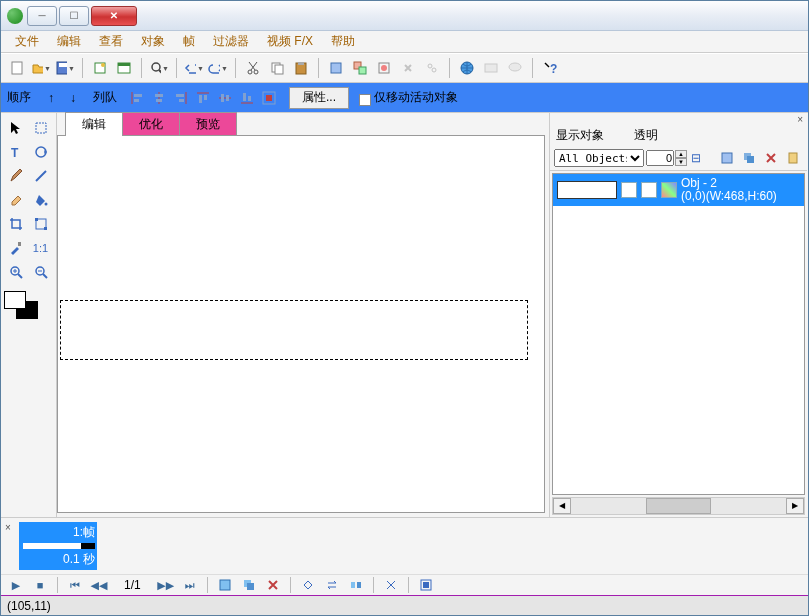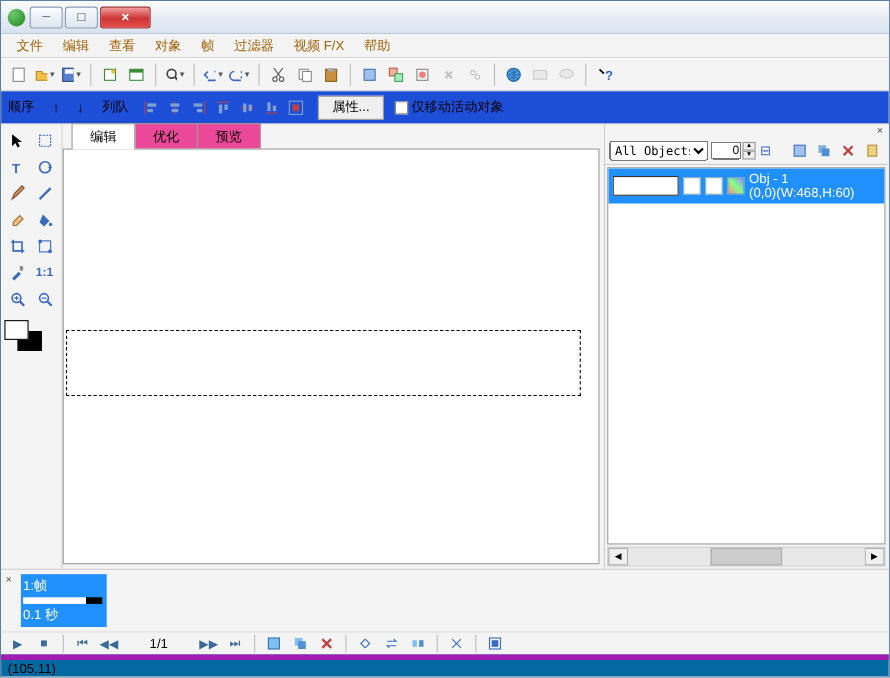--- a/index.html
+++ b/index.html
@@ -10,21 +10,21 @@
 .winbtns{display:flex;gap:2px}
 .winbtn{width:30px;height:20px;border:1px solid #8a9db5;border-radius:3px;background:linear-gradient(#fafcfe,#dde6f1);display:flex;align-items:center;justify-content:center;font-size:10px;color:#555}
 .winbtn.close{width:46px;background:linear-gradient(#f0a0a0,#d64545 45%,#c33 55%,#e85050);color:#fff;font-weight:bold;border-color:#a03030}
 .winbtn.max{background:linear-gradient(#fafcfe,#dde6f1)}
 .menubar{height:22px;background:#f4f4f4;display:flex;align-items:center;padding:2px 6px;gap:2px;border-bottom:1px solid #ccc}
 .menuitem{padding:2px 8px;color:#a16207;cursor:default}
 .toolbar{height:30px;background:#f4f4f4;border-top:1px solid #fff;border-bottom:1px solid #ccc;display:flex;align-items:center;padding:2px 6px;gap:4px}
 .tbtn{width:20px;height:20px;display:flex;align-items:center;justify-content:center;cursor:default}
 .tsep{width:1px;height:20px;background:#bbb;margin:0 3px}
 .dropdown-arrow{font-size:7px;color:#555;margin-left:1px}
-.secondbar{height:30px;background:#1d4ed8;border-bottom:1px solid #ccc;display:flex;align-items:center;padding:2px 6px;gap:10px}
+.secondbar{height:30px;background:#3b82f6;border-bottom:1px solid #ccc;display:flex;align-items:center;padding:2px 6px;gap:10px}
 .secondbar .label{color:#000;margin-right:8px}
 .secondbar .grp{display:flex;align-items:center;gap:2px}
 .propbtn{height:22px;padding:0 12px;background:#f0f0f0;border:1px solid #999;cursor:default}
 .chk{width:12px;height:12px;border:1px solid #888;background:#fff;display:inline-block;margin-right:3px}
 .main{flex:1;display:flex;background:#f4f4f4;min-height:0}
 .toolbox{width:56px;background:#f4f4f4;border-right:1px solid #ccc;display:flex;flex-direction:column;padding:4px 3px;gap:2px}
 .toolrow{display:flex;gap:2px}
 .tool{width:23px;height:22px;display:flex;align-items:center;justify-content:center;cursor:default}
 .colorswatch{margin-top:6px;position:relative;width:40px;height:30px}
 .swatch{position:absolute;width:22px;height:18px;border:1px solid #000}
@@ -49,26 +49,26 @@
 .objthumb{width:60px;height:18px;background:#fff;border:1px solid #333}
 .objicon{width:16px;height:16px;background:#fff;display:flex;align-items:center;justify-content:center;border:1px solid #8ab;font-size:10px}
 .objtext{display:flex;flex-direction:column;font-family:monospace;font-size:11px;line-height:13px}
 .hscroll{height:18px;background:#eee;border:1px solid #ccc;display:flex;margin:0 2px 2px}
 .hscroll .sc-btn{width:18px;background:#f0f0f0;border:1px solid #aaa;text-align:center;font-size:8px;line-height:14px}
 .hscroll .sc-track{flex:1;background:#e8e8e8;position:relative}
 .hscroll .sc-thumb{position:absolute;left:35%;width:30%;height:100%;background:#cdcdcd;border:1px solid #aaa}
 .bottom{height:78px;background:#f4f4f4;border-top:1px solid #ccc;display:flex;flex-direction:column}
 .frames{height:56px;display:flex;padding:4px;gap:4px}
 .frames .xhandle{width:10px;display:flex;align-items:flex-start;color:#555;font-size:10px}
-.frame{width:78px;height:48px;background:#2090ff;display:flex;flex-direction:column;align-items:flex-start;color:#fff;font-size:11px;padding:2px}
+.frame{width:78px;height:48px;background:#2090ff;display:flex;flex-direction:column;align-items:flex-end;color:#fff;font-size:11px;padding:2px}
 .frame .fthumb{width:72px;height:16px;background:linear-gradient(90deg,#fff 80%,#000 80%);margin:2px 0}
 .playbar{height:24px;display:flex;align-items:center;padding:0 8px;gap:10px;border-top:1px solid #ddd}
 .pbtn{width:14px;height:14px;display:flex;align-items:center;justify-content:center;color:#3a6a9a;font-size:11px;cursor:default}
 .psep{width:1px;height:16px;background:#bbb}
-.status{height:20px;background:#0369a1;border-top:5px solid #a21caf;padding:2px 6px;display:flex;align-items:center}
+.status{height:20px;background:#e5e5e5;border-top:1px solid #a21caf;padding:2px 6px;display:flex;align-items:center}
 svg{display:block}
 </style>
 </head>
 <body>
 
 <div class="titlebar">
   <div class="app-icon"></div>
   <div class="winbtns">
     <div class="winbtn">─</div>
     <div class="winbtn max">☐</div>
@@ -266,21 +266,21 @@
         </svg>
       </div>
     <div class="tbtn">
         <svg width="16" height="16">
           <rect x="2" y="2" width="12" height="12" fill="none" stroke="#80a0d0"></rect>
           <rect x="5" y="5" width="6" height="6" fill="#c04040"></rect>
         </svg>
       </div>
   </div>
   <button class="propbtn">属性...</button>
-  <label style="display:flex;align-items:center">
+  <label style="display:flex;align-items:flex-end">
       <span class="chk"></span>
       <span>仅移动活动对象</span>
     </label>
 </div>
 
 <div class="main">
 
   <div class="toolbox">
     <div class="toolrow">
       <div class="tool">
@@ -347,21 +347,21 @@
         </div>
     </div>
     <div class="toolrow">
       <div class="tool">
           <svg width="16" height="16">
             <path d="M3 13l6-6 2 2-6 6z" fill="#3a6ac0"></path>
             <rect x="10" y="2" width="3" height="4" fill="#888"></rect>
           </svg>
         </div>
       <div class="tool">
-          <span style="color:#3a6ac0;font-weight:bold;font-size:11px">1:1</span>
+          <span style="color:#3a6ac0;font-weight:normal;font-size:11px">1:1</span>
         </div>
     </div>
     <div class="toolrow">
       <div class="tool">
           <svg width="16" height="16">
             <circle cx="7" cy="7" r="4" fill="none" stroke="#3a6ac0" stroke-width="1.5"></circle>
             <path d="M5 7h4M7 5v4" stroke="#3a6ac0"></path>
             <line x1="10" y1="10" x2="14" y2="14" stroke="#3a6ac0" stroke-width="2"></line>
           </svg>
         </div>
@@ -385,20 +385,24 @@
       <div class="tab">优化</div>
       <div class="tab">预览</div>
     </div>
     <div class="canvasarea">
       <div class="canvas"></div>
     </div>
   </div>
 
   <div class="rightpanel">
     <div class="rp-close">×</div>
+    <div class="rp-header">
+      <span>显示对象</span>
+      <span>透明</span>
+    </div>
     <div class="rp-controls">
       <select><option>All Objects</option></select>
       <input type="text" value="0" style="">
       <div class="spinner">
           <span>▲</span>
           <span>▼</span>
         </div>
       <span style="color:#3a6ac0;margin-left:2px">⊟</span>
       <div style="flex:1"></div>
       <div class="tbtn">
@@ -423,21 +427,21 @@
           </svg>
         </div>
     </div>
     <div class="objlist">
       <div class="objrow">
         <div class="objthumb"></div>
         <div class="objicon">👁</div>
         <div class="objicon"></div>
         <div class="objicon" style="background:linear-gradient(45deg,#f88,#8f8,#88f)"></div>
         <div class="objtext">
-          <span>Obj - 1</span>
+          <span>Obj - 2</span>
           <span>(0,0)(W:468,H:60)</span>
         </div>
       </div>
     </div>
     <div class="hscroll">
       <div class="sc-btn">◀</div>
         <div class="sc-track">
           <div class="sc-thumb"></div>
         </div>
         <div class="sc-btn">▶</div>
@@ -453,21 +457,21 @@
       <div class="fthumb"></div>
       <span>0.1 秒</span>
     </div>
   </div>
   <div class="playbar">
     <div class="pbtn">▶</div>
     <div class="pbtn">■</div>
     <div class="psep"></div>
     <div class="pbtn">⏮</div>
     <div class="pbtn">◀◀</div>
-    <span style="margin:0 20px">1/1</span>
+    <span style="margin:0 8px">1/1</span>
     <div class="pbtn">▶▶</div>
     <div class="pbtn">⏭</div>
     <div class="psep"></div>
     <div class="pbtn">
         <svg width="14" height="14">
           <rect x="2" y="2" width="10" height="10" fill="#80c0f0" stroke="#3070b0"></rect>
         </svg>
       </div>
     <div class="pbtn">
         <svg width="14" height="14">

